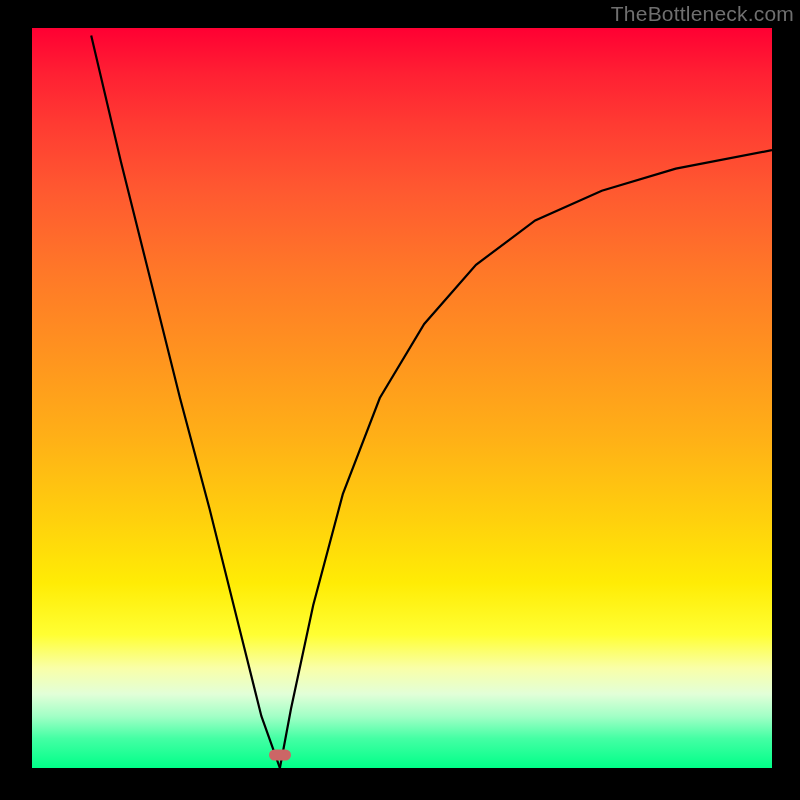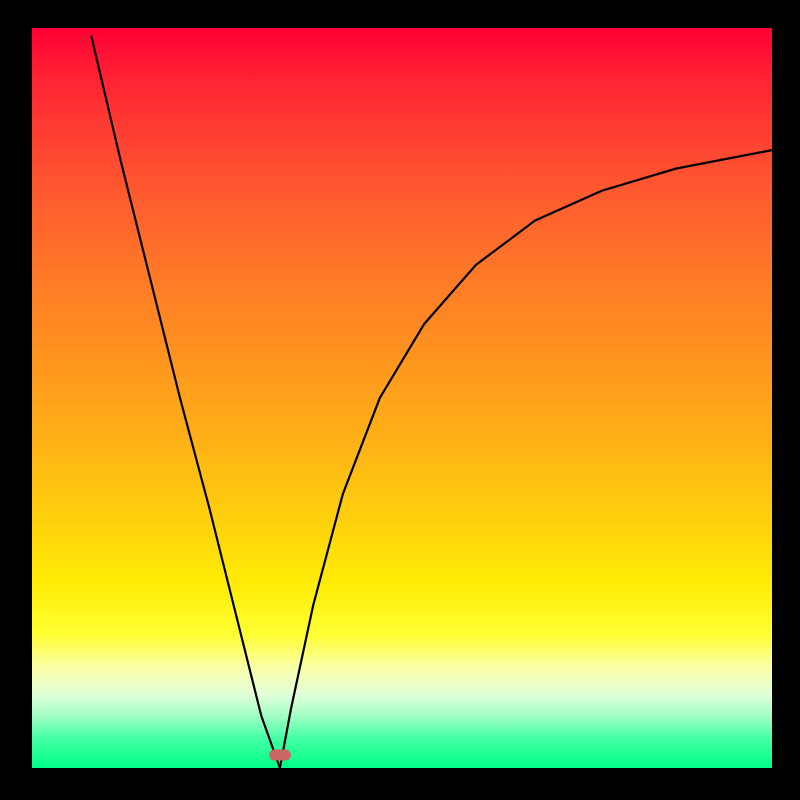--- a/index.html
+++ b/index.html
@@ -67,20 +67,21 @@
     border-radius: 6px;
     background: #cc6666;
     transform: translate(-50%, -50%);
     pointer-events: none;
   }
 </style>
 </head>
 <body>
 
 <div class="outer">
+  <div class="watermark">TheBottleneck.com</div>
 
   <div class="plot-frame" id="plot-frame" style="left: 32px; top: 28px; width: 740px; height: 740px;">
     <svg class="curve-svg" viewBox="0 0 100 100" preserveAspectRatio="none">
       <path id="curve-left" class="curve-path" d="M8.000 1.000 L12.000 18.000 L16.000 34.000 L20.000 50.000 L24.000 65.000 L28.000 81.000 L31.000 93.000 L33.500 100.000" style="stroke-width: 0.297297; stroke: rgb(0, 0, 0);"></path>
       <path id="curve-right" class="curve-path" d="M33.500 100.000 L35.000 92.000 L38.000 78.000 L42.000 63.000 L47.000 50.000 L53.000 40.000 L60.000 32.000 L68.000 26.000 L77.000 22.000 L87.000 19.000 L100.000 16.500" style="stroke-width: 0.297297; stroke: rgb(0, 0, 0);"></path>
     </svg>
     <div class="marker" id="min-marker" style="left: 33.5%; top: 98.2%; background: rgb(204, 102, 102);"></div>
   </div>
 </div>
 

